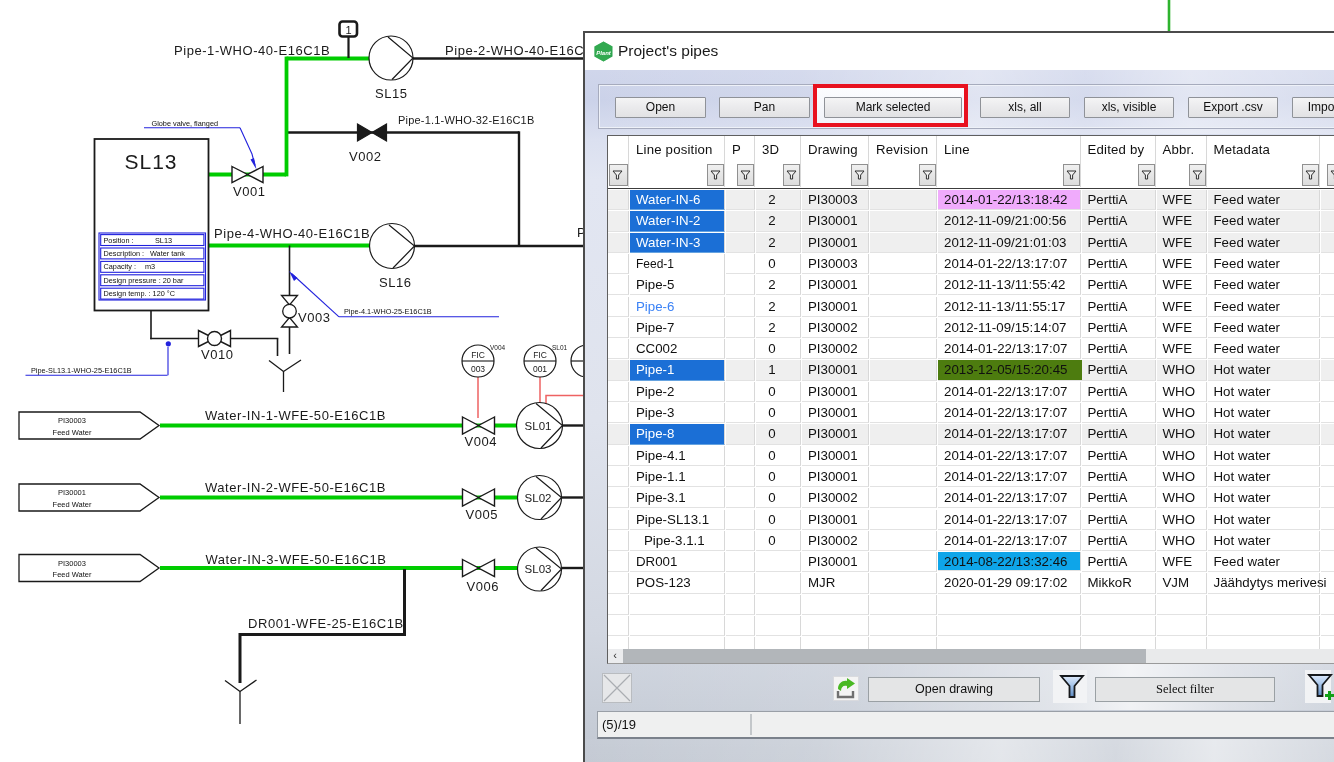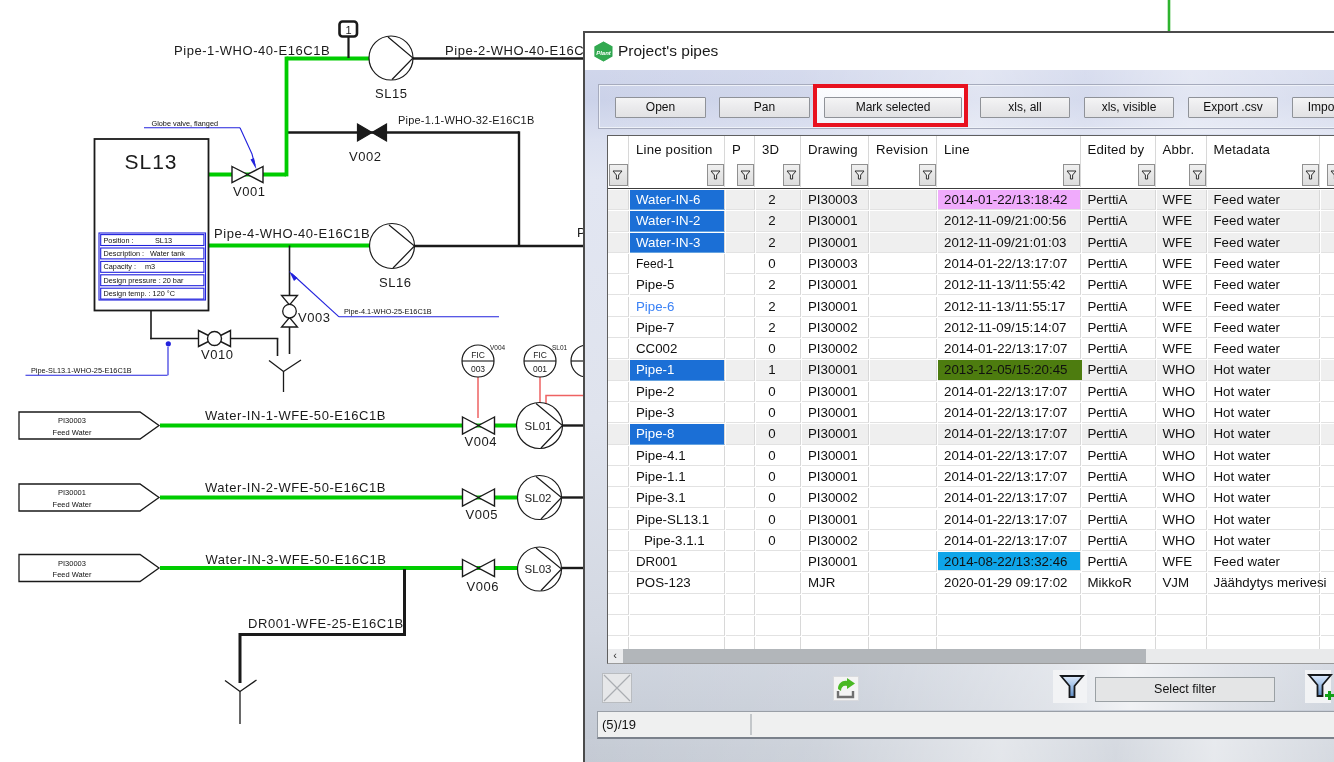--- a/index.html
+++ b/index.html
@@ -577,32 +577,33 @@
     <svg width="28" height="28">
         <path d="M1,1 L27,27 M27,1 L1,27" stroke="#aaadb2" stroke-width="1.2" fill="none"></path>
       </svg>
   </div>
   <div class="abs" style="left:250px;top:644.5px;width:26px;height:25px;background:#f4f4f4;border:1px solid #d9dade;box-sizing:border-box;">
     <svg width="24" height="23" viewBox="0 0 24 23">
       <path d="M4,14 L4,20 L19,20 L19,14" stroke="#707070" stroke-width="2.4" fill="none"></path>
       <path d="M4,12 C4,6 9,3 13,4 L13,1 L21,6.5 L13,12 L13,9 C9.5,8 7,10 7,14 Z" fill="#49b823"></path>
     </svg>
   </div>
+  <div class="bbtn" style="left:285px;top:645.5px;width:172px;">Open drawing</div>
   <div class="abs" style="left:470px;top:639px;width:34px;height:33px;background:#f2f3f5;"></div>
   <svg class="abs" style="left:475px;top:642px;" width="28" height="28" viewBox="0 0 28 28">
     <defs>
         <linearGradient id="fg" x1="0" y1="0" x2="0" y2="1">
       <stop offset="0" stop-color="#dfeafa"></stop>
           <stop offset="0.5" stop-color="#9fc0e8"></stop>
           <stop offset="1" stop-color="#5c89c0"></stop>
     </linearGradient>
       </defs>
     <path d="M3,3 L25,3 L16.5,13 L16.5,24 L11.5,24 L11.5,13 Z" fill="url(#fg)" stroke="#17191c" stroke-width="1.8"></path>
   </svg>
-  <div class="bbtn" style="left:512px;top:645.5px;width:180px;">Select filter</div>
+  <div class="bbtn" style="left:512px;top:645.5px;width:180px;font-family:Liberation Serif, serif;">Select filter</div>
   <div class="abs" style="left:722px;top:639px;width:26px;height:33px;background:#f2f3f5;"></div>
   <svg class="abs" style="left:723px;top:641px;" width="32" height="30" viewBox="0 0 32 30">
     <path d="M3,3 L25,3 L16.5,13 L16.5,24 L11.5,24 L11.5,13 Z" fill="url(#fg)" stroke="#17191c" stroke-width="1.8"></path>
     <path d="M19,23.5 L28,23.5 M23.5,19 L23.5,28" stroke="#12a018" stroke-width="3"></path>
   </svg>
 
   <div class="abs" style="left:14px;top:680px;width:746px;height:27.5px;background:#eff0f0;
        border:1px solid #999fa7;border-bottom:2.5px solid #7a818b;box-sizing:border-box;">
     <div class="abs" style="left:4px;top:5px;font-size:13px;color:#111;">(5)/19</div>
     <div class="abs" style="left:152px;top:2px;width:1.5px;height:21px;background:#c3c7ca;"></div>

